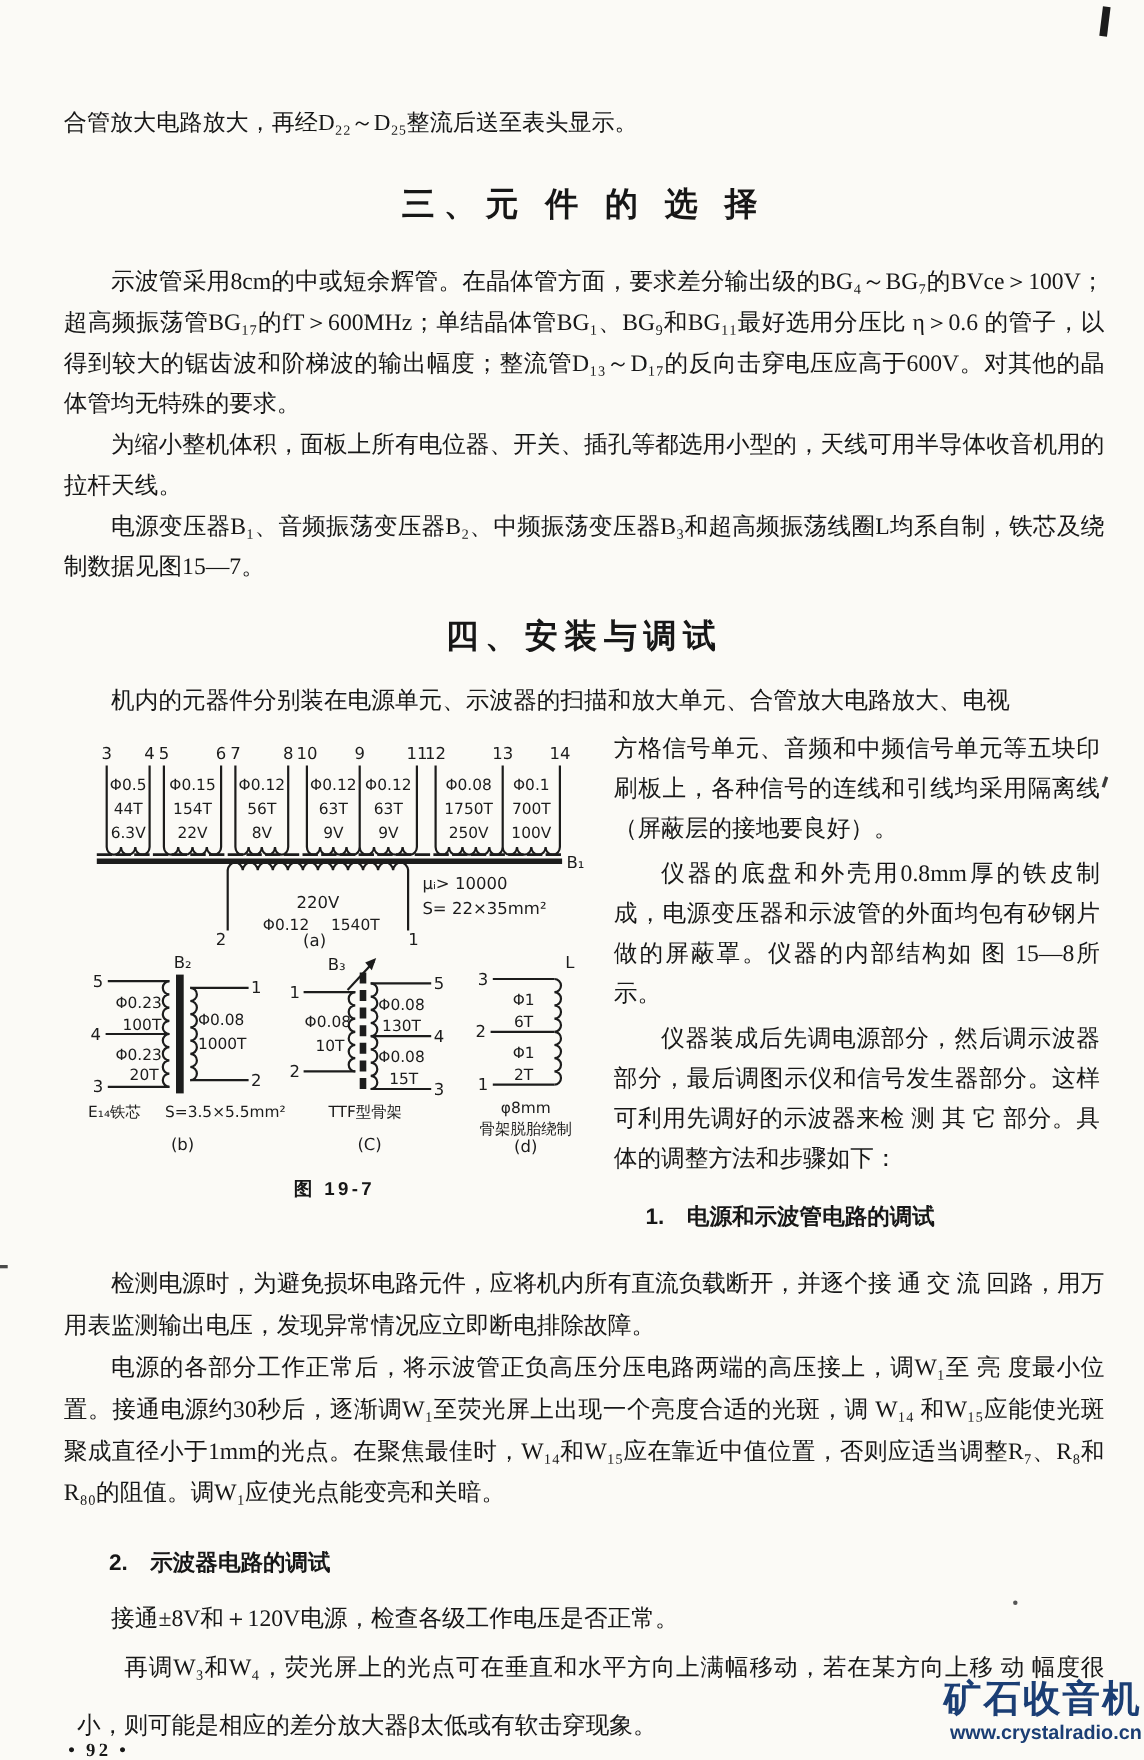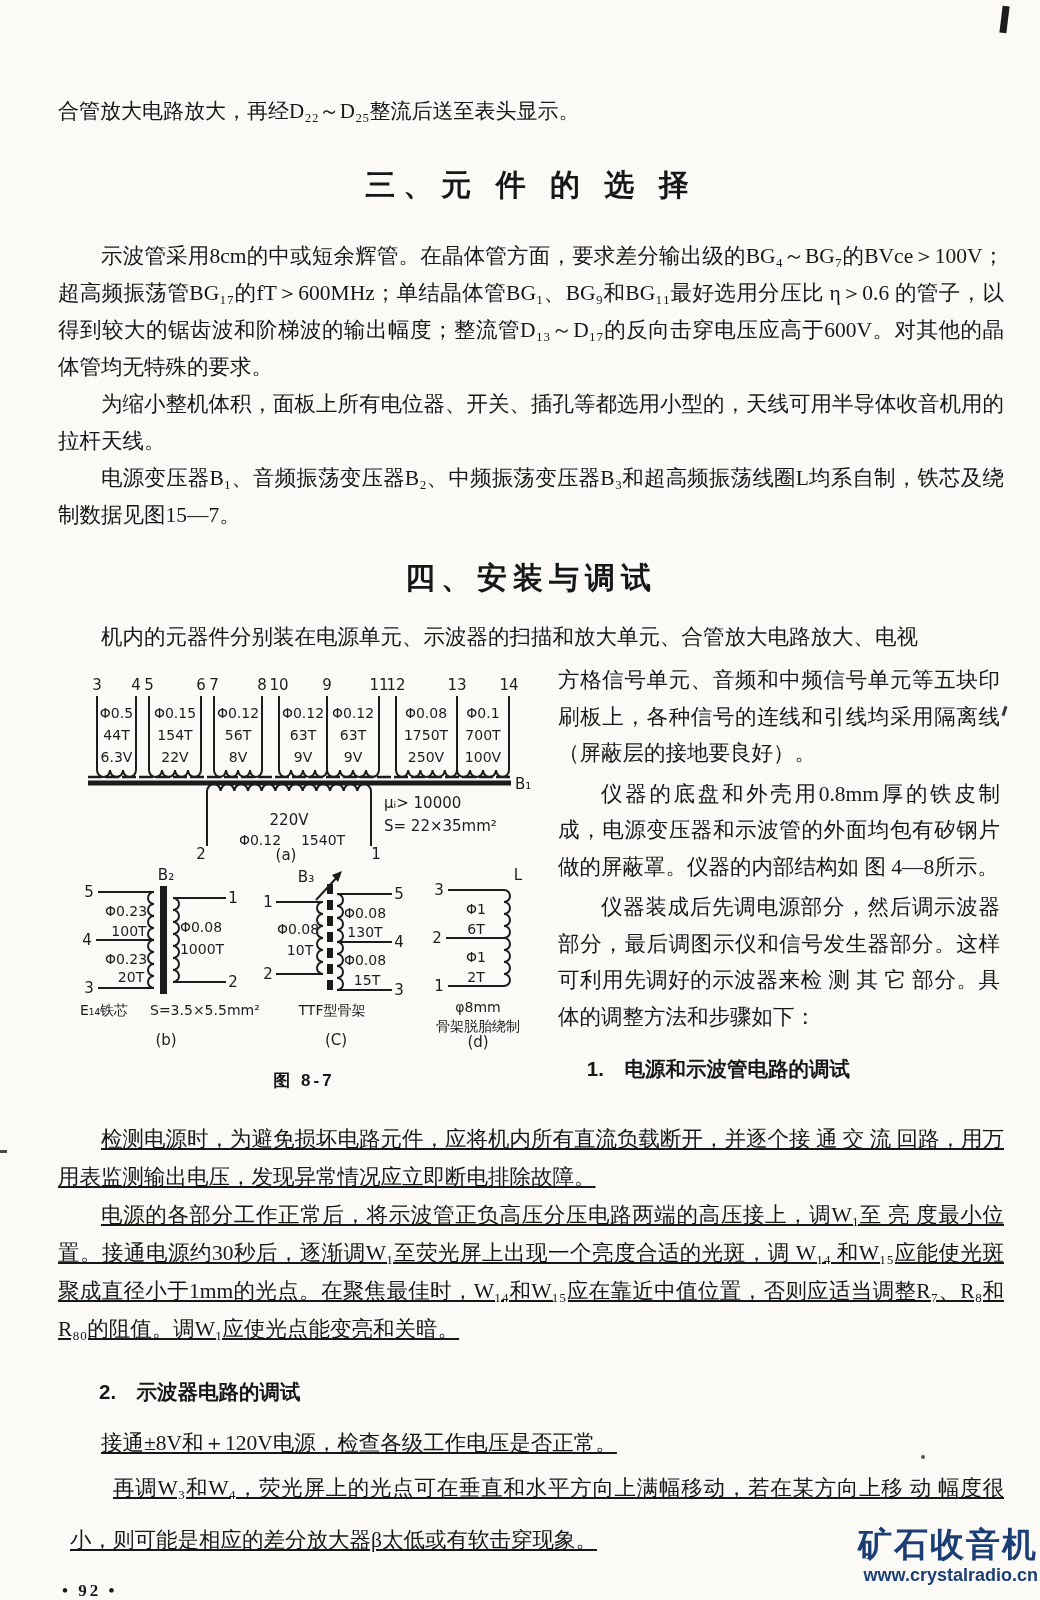--- a/index.html
+++ b/index.html
@@ -23,21 +23,21 @@
   .fig-svg .core2{stroke-width:5;}
   .fig-svg .thick{stroke-width:6;}
   .fig-caption{text-align:center;width:460px;margin:10px 0 0 16px;font-size:17px;font-weight:bold;
                letter-spacing:3px;font-family:"Liberation Sans",sans-serif;}
   .col-right{flex:1;padding-left:10px;}
   .rp{margin:4px;font-size:21.5px;line-height:36.5px;text-align:justify;}
   .rp.ind{text-indent:2em;}
   .subhead{font-size:20.5px;font-weight:bold;font-family:"Liberation Sans",sans-serif;}
   .sub1{margin:20px 0 0 1.6em;}
   .sub2{margin:30px 0 0 2em;}
-  .bp{margin:0;font-size:21.5px;line-height:38px;text-align:justify;text-indent:2em;text-decoration:underline;}
+  .bp{margin:0;font-size:21.5px;line-height:38px;text-align:justify;text-indent:2em;}
   .bp.first{margin-top:28px;}
   .bp.afterhead{margin-top:18px;}
   .bp.tight{line-height:52px;margin-left:12px;}
   .pagenum{position:absolute;left:62px;top:1538px;font-size:17px;font-weight:bold;letter-spacing:3px;margin-top:43px;}
   .watermark{position:absolute;right:2px;top:1526px;text-align:right;line-height:1.1;
              font-family:"Liberation Sans",sans-serif;}
   .wm-title{font-size:34px;font-weight:bold;letter-spacing:2px;}
   .wm-url{font-size:18px;font-weight:bold;margin-top:3px;}
   .artifact{position:absolute;background:#1c1c1c;}
   .a1{left:1001px;top:6px;width:7px;height:27px;transform:rotate(7deg);}
@@ -181,26 +181,26 @@
           <text x="365" y="317" text-anchor="middle">1</text>
           <text class="wl" x="402" y="240" text-anchor="middle">Φ1</text>
           <text class="wl" x="402" y="260" text-anchor="middle">6T</text>
           <text class="wl" x="402" y="288" text-anchor="middle">Φ1</text>
           <text class="wl" x="402" y="308" text-anchor="middle">2T</text>
           <text class="wl" x="404" y="338" text-anchor="middle">φ8mm</text>
           <text class="wl" x="404" y="357" text-anchor="middle">骨架脱胎绕制</text>
           <text x="404" y="373" text-anchor="middle">(d)</text>
         </svg>
 
-        <div class="fig-caption">图 8-7</div>
+        <div class="fig-caption">图 19-7</div>
       </div>
 
       <div class="col-right">
         <p class="rp">方格信号单元、音频和中频信号单元等五块印刷板上，各种信号的连线和引线均采用隔离线（屏蔽层的接地要良好）。</p>
-        <p class="rp ind">仪器的底盘和外壳用0.8mm厚的铁皮制成，电源变压器和示波管的外面均包有矽钢片做的屏蔽罩。仪器的内部结构如 图 4—8所示。</p>
+        <p class="rp ind">仪器的底盘和外壳用0.8mm厚的铁皮制成，电源变压器和示波管的外面均包有矽钢片做的屏蔽罩。仪器的内部结构如 图 15—8所示。</p>
         <p class="rp ind">仪器装成后先调电源部分，然后调示波器部分，最后调图示仪和信号发生器部分。这样可利用先调好的示波器来检 测 其 它 部分。具体的调整方法和步骤如下：</p>
         <div class="subhead sub1">1.　电源和示波管电路的调试</div>
       </div>
     </div>
 
     <p class="bp first">检测电源时，为避免损坏电路元件，应将机内所有直流负载断开，并逐个接 通 交 流 回路，用万用表监测输出电压，发现异常情况应立即断电排除故障。</p>
     <p class="bp">电源的各部分工作正常后，将示波管正负高压分压电路两端的高压接上，调W₁至 亮 度最小位置。接通电源约30秒后，逐渐调W₁至荧光屏上出现一个亮度合适的光斑，调 W₁₄ 和W₁₅应能使光斑聚成直径小于1mm的光点。在聚焦最佳时，W₁₄和W₁₅应在靠近中值位置，否则应适当调整R₇、R₈和R₈₀的阻值。调W₁应使光点能变亮和关暗。</p>
 
     <div class="subhead sub2">2.　示波器电路的调试</div>
 

